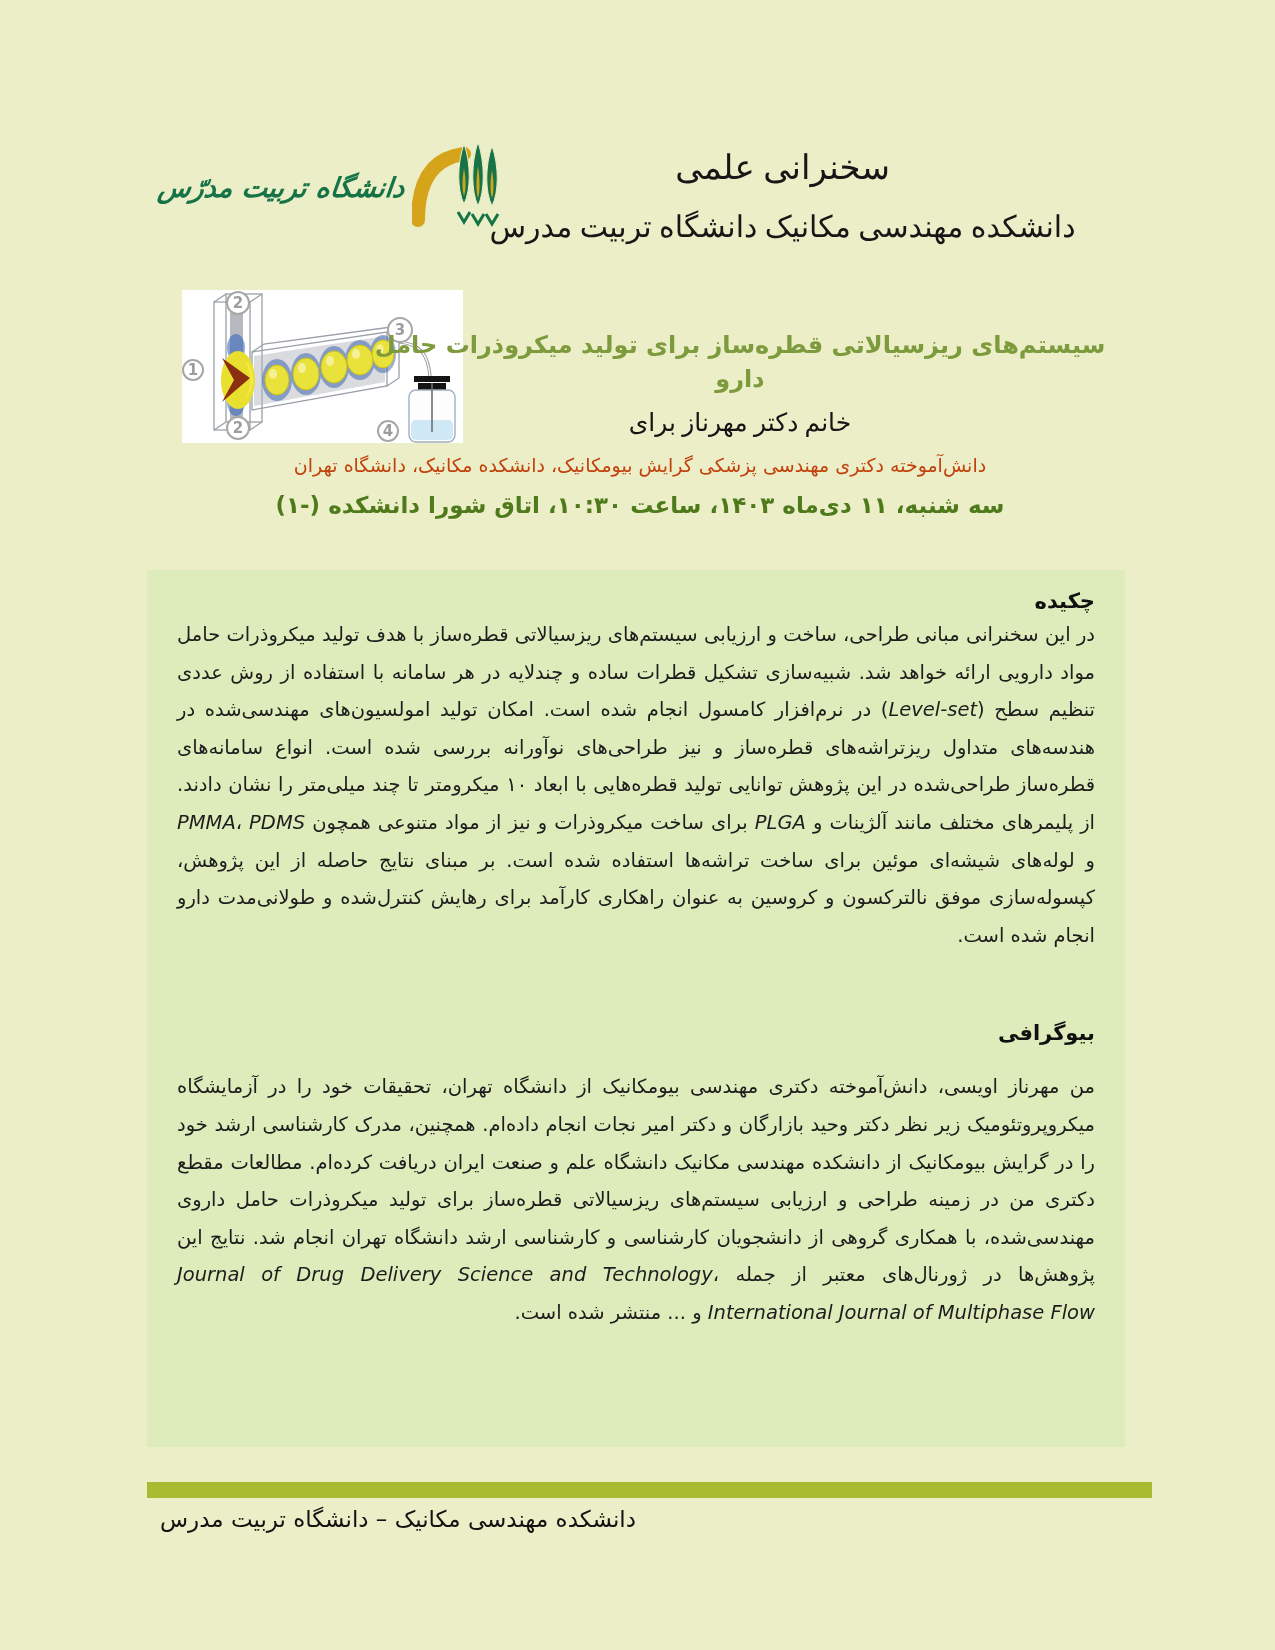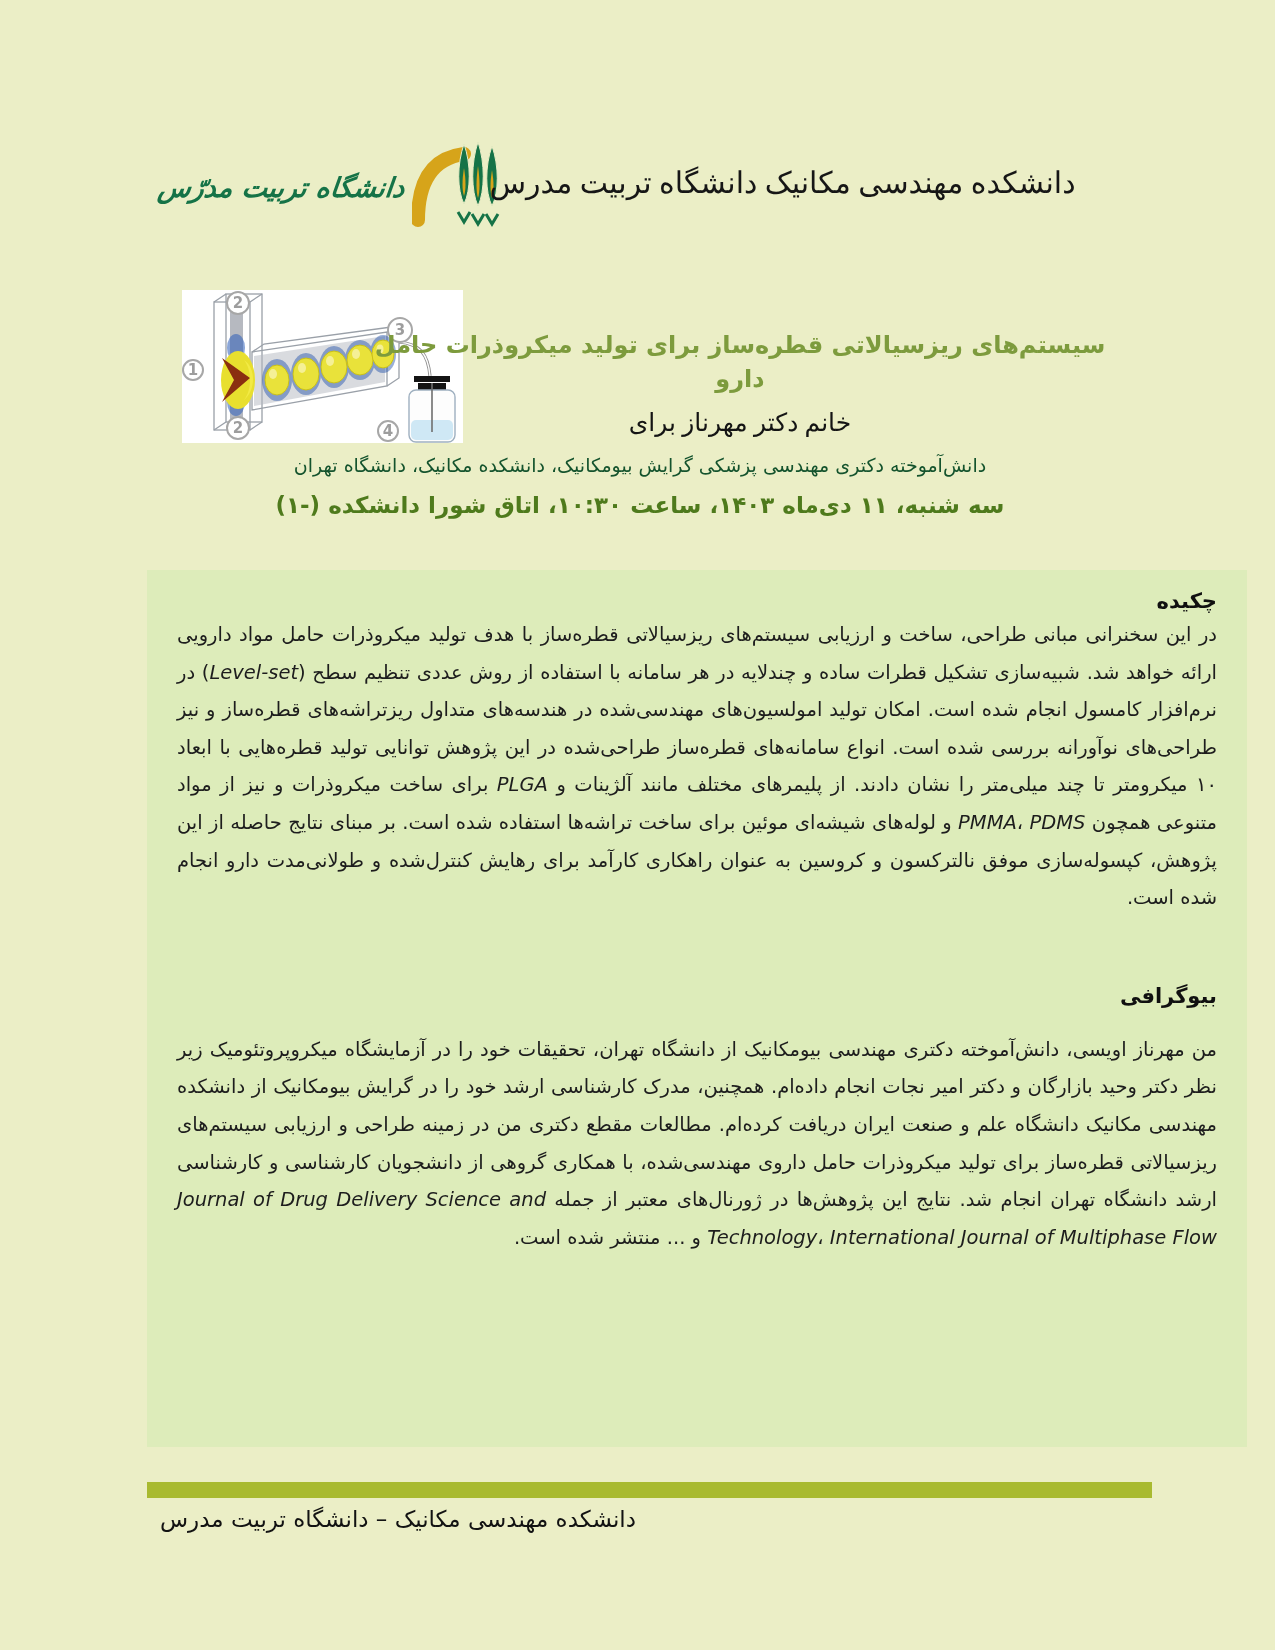--- a/index.html
+++ b/index.html
@@ -48,32 +48,32 @@
     font-size:24px;font-weight:bold;line-height:34px;
   }
   .sem-speaker{
     position:absolute;left:350px;right:145px;top:406px;
     text-align:center;direction:rtl;color:#141414;
     font-family:"Liberation Serif","DejaVu Serif",serif;
     font-size:25px;line-height:34px;
   }
   .sem-affiliation{
     position:absolute;left:150px;right:145px;top:451px;
-    text-align:center;direction:rtl;color:#14532d;
+    text-align:center;direction:rtl;color:#c2410c;
     font-size:19px;line-height:28px;
   }
   .sem-schedule{
     position:absolute;left:150px;right:145px;top:489px;
     text-align:center;direction:rtl;
     color:var(--schedule-green,#4e7a1c);
     font-size:23px;font-weight:bold;line-height:32px;
   }
   
   .green-box{
-    position:absolute;left:147px;top:570px;width:1100px;height:877px;
+    position:absolute;left:147px;top:570px;width:978px;height:877px;
     background:var(--box-bg,#ddecba);
     box-sizing:border-box;
     padding:16px 30px 0 30px;
     direction:rtl;
   }
   .section-heading{
     color:#101010;font-size:21px;font-weight:bold;line-height:30px;
     text-align:right;
   }
   .body-par{
@@ -113,20 +113,21 @@
           <path d="M52 30 C50 42 50 52 52 58 C54 52 54 42 52 30 Z"></path>
           <path d="M66 28 C64 42 64 54 66 60 C68 54 68 42 66 28 Z"></path>
           <path d="M80 32 C78 44 78 54 80 60 C82 54 82 44 80 32 Z"></path>
         </g>
         <path d="M46 74 l6 10 l6 -10 M60 76 l6 10 l6 -10 M74 76 l6 10 l6 -10" fill="none" stroke="#157347" stroke-width="3"></path>
       </svg>
     </div>
   </div>
 
   <div class="header-text">
+    <div class="header-line1">سخنرانی علمی</div>
     <div class="header-line2">دانشکده مهندسی مکانیک دانشگاه تربیت مدرس</div>
   </div>
 
   <div class="diagram">
     <svg width="281" height="153" viewBox="0 0 281 153">
       <rect x="0" y="0" width="281" height="153" fill="#ffffff"></rect>
 
       <g stroke="#9aa0a8" stroke-width="1.3" fill="none">
         <rect x="32" y="12" width="36" height="128"></rect>
         <rect x="44" y="4" width="36" height="128"></rect>

